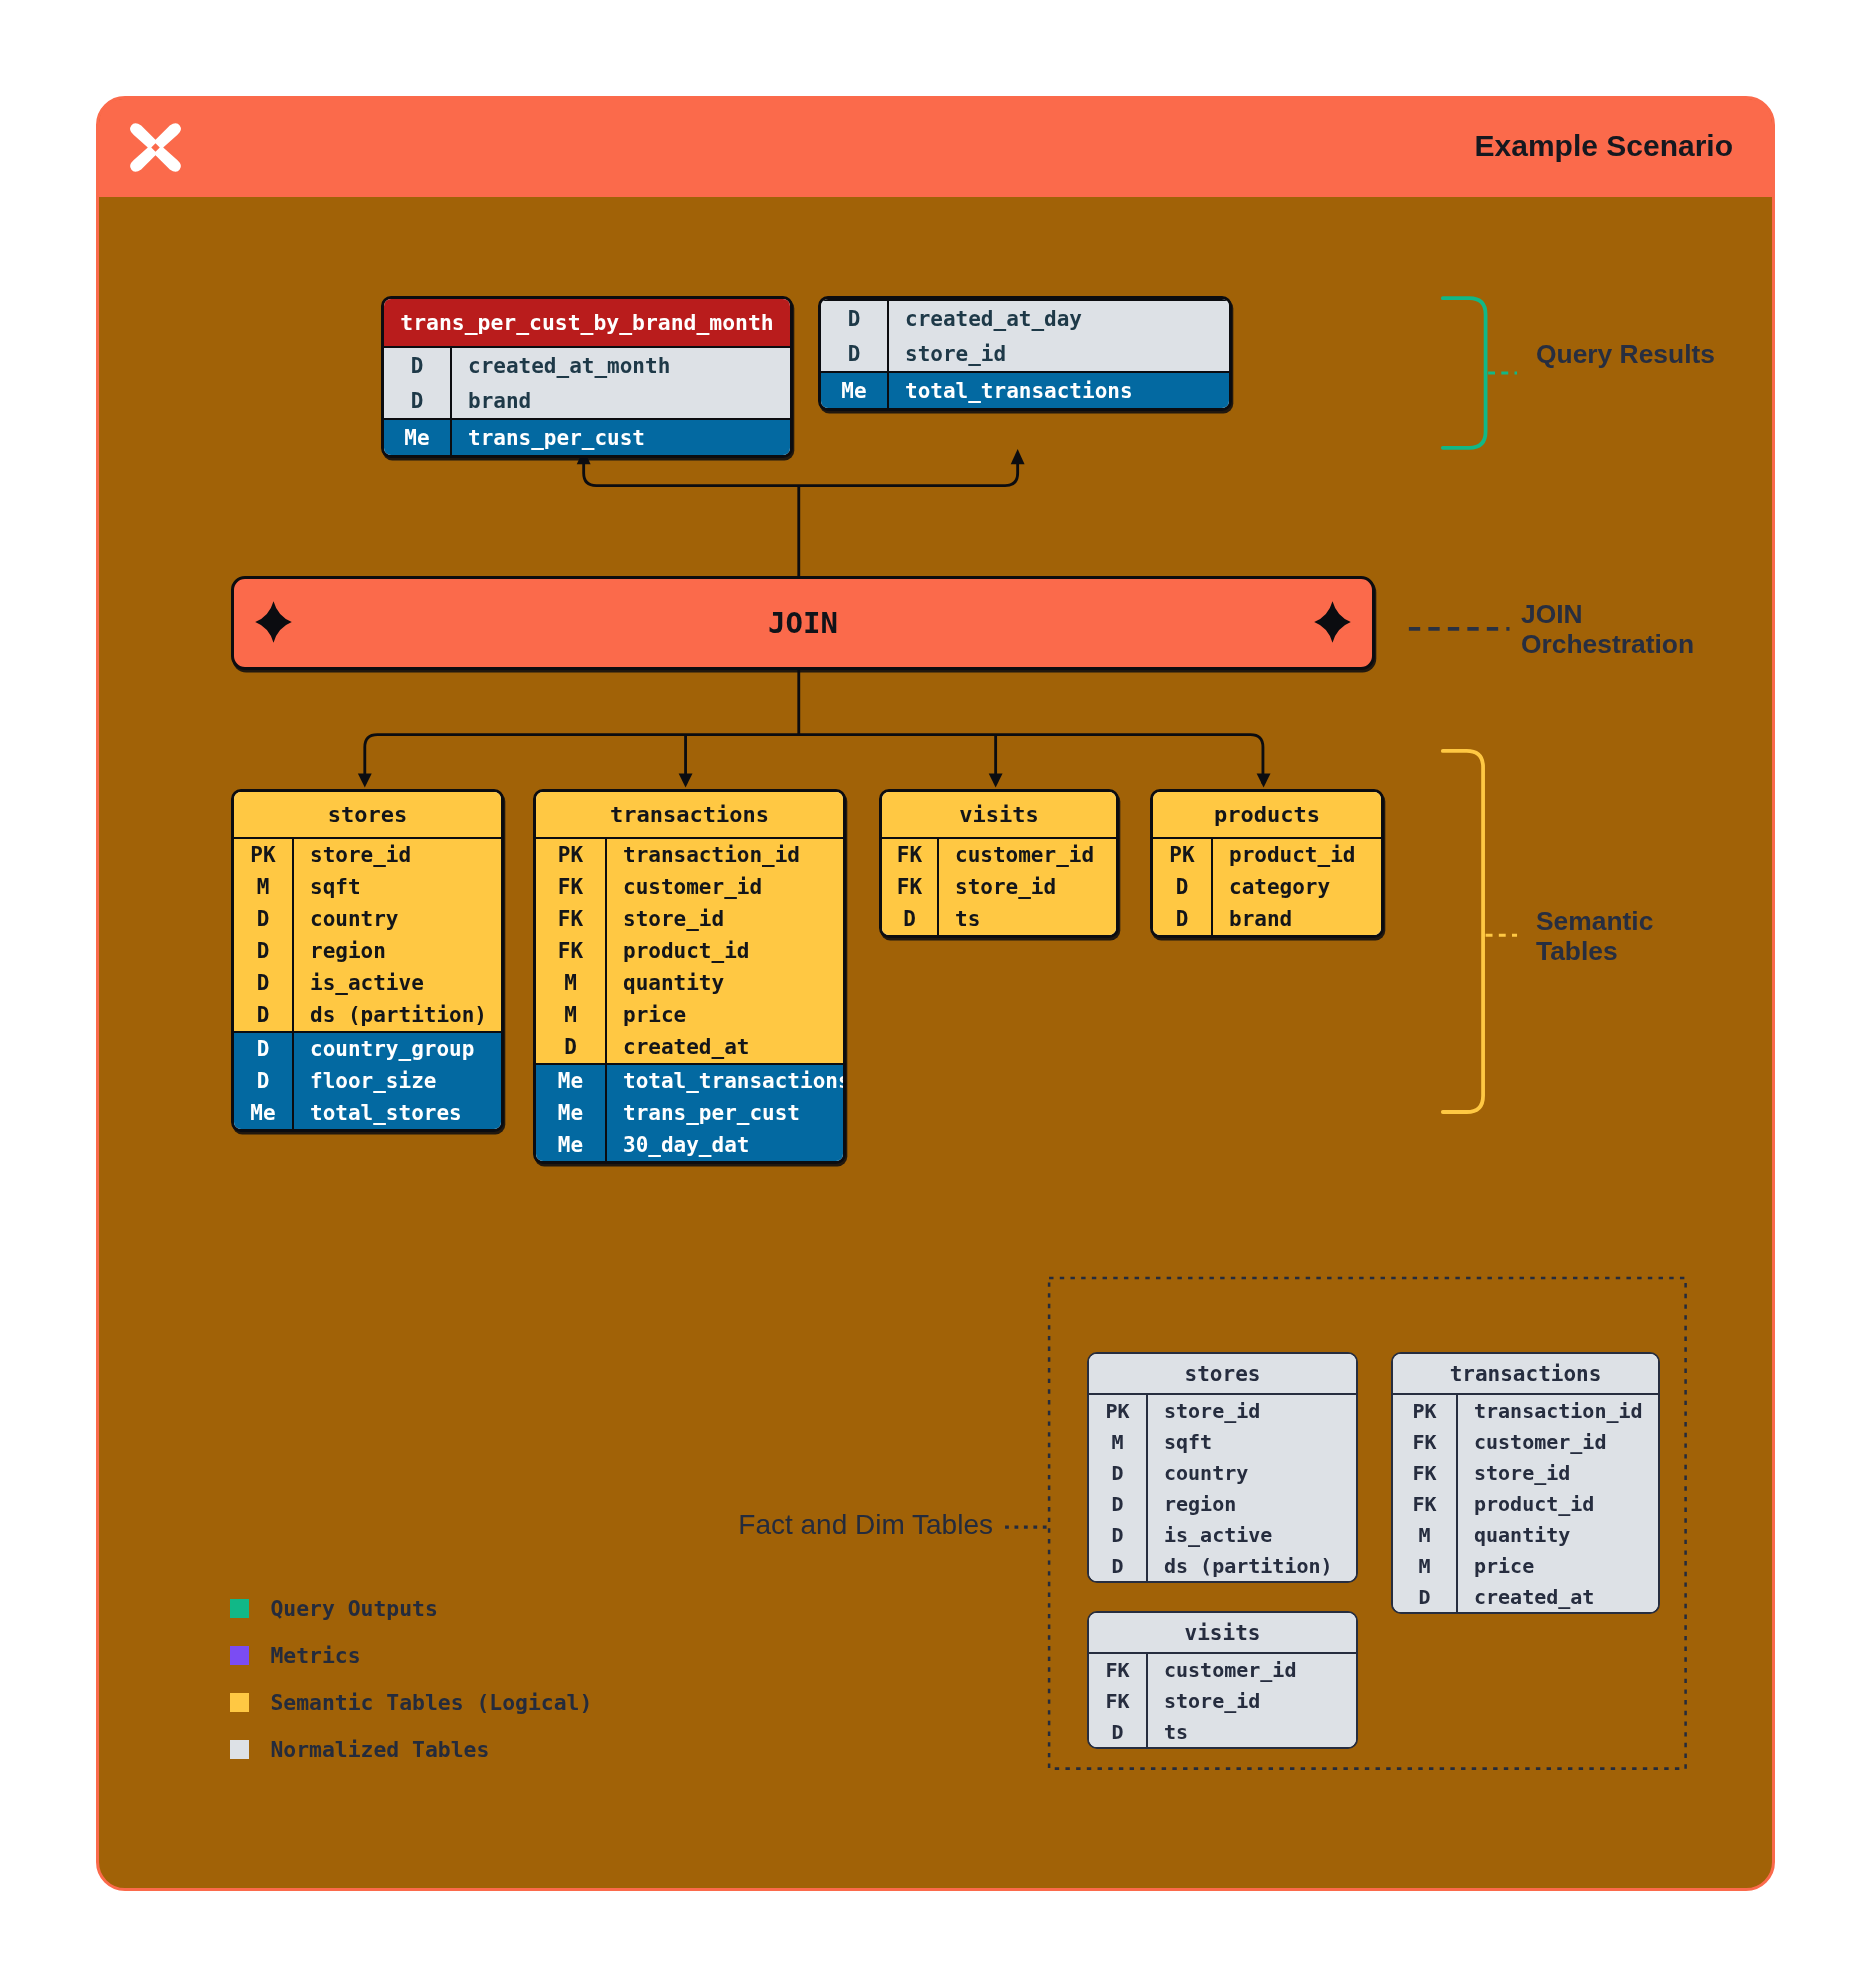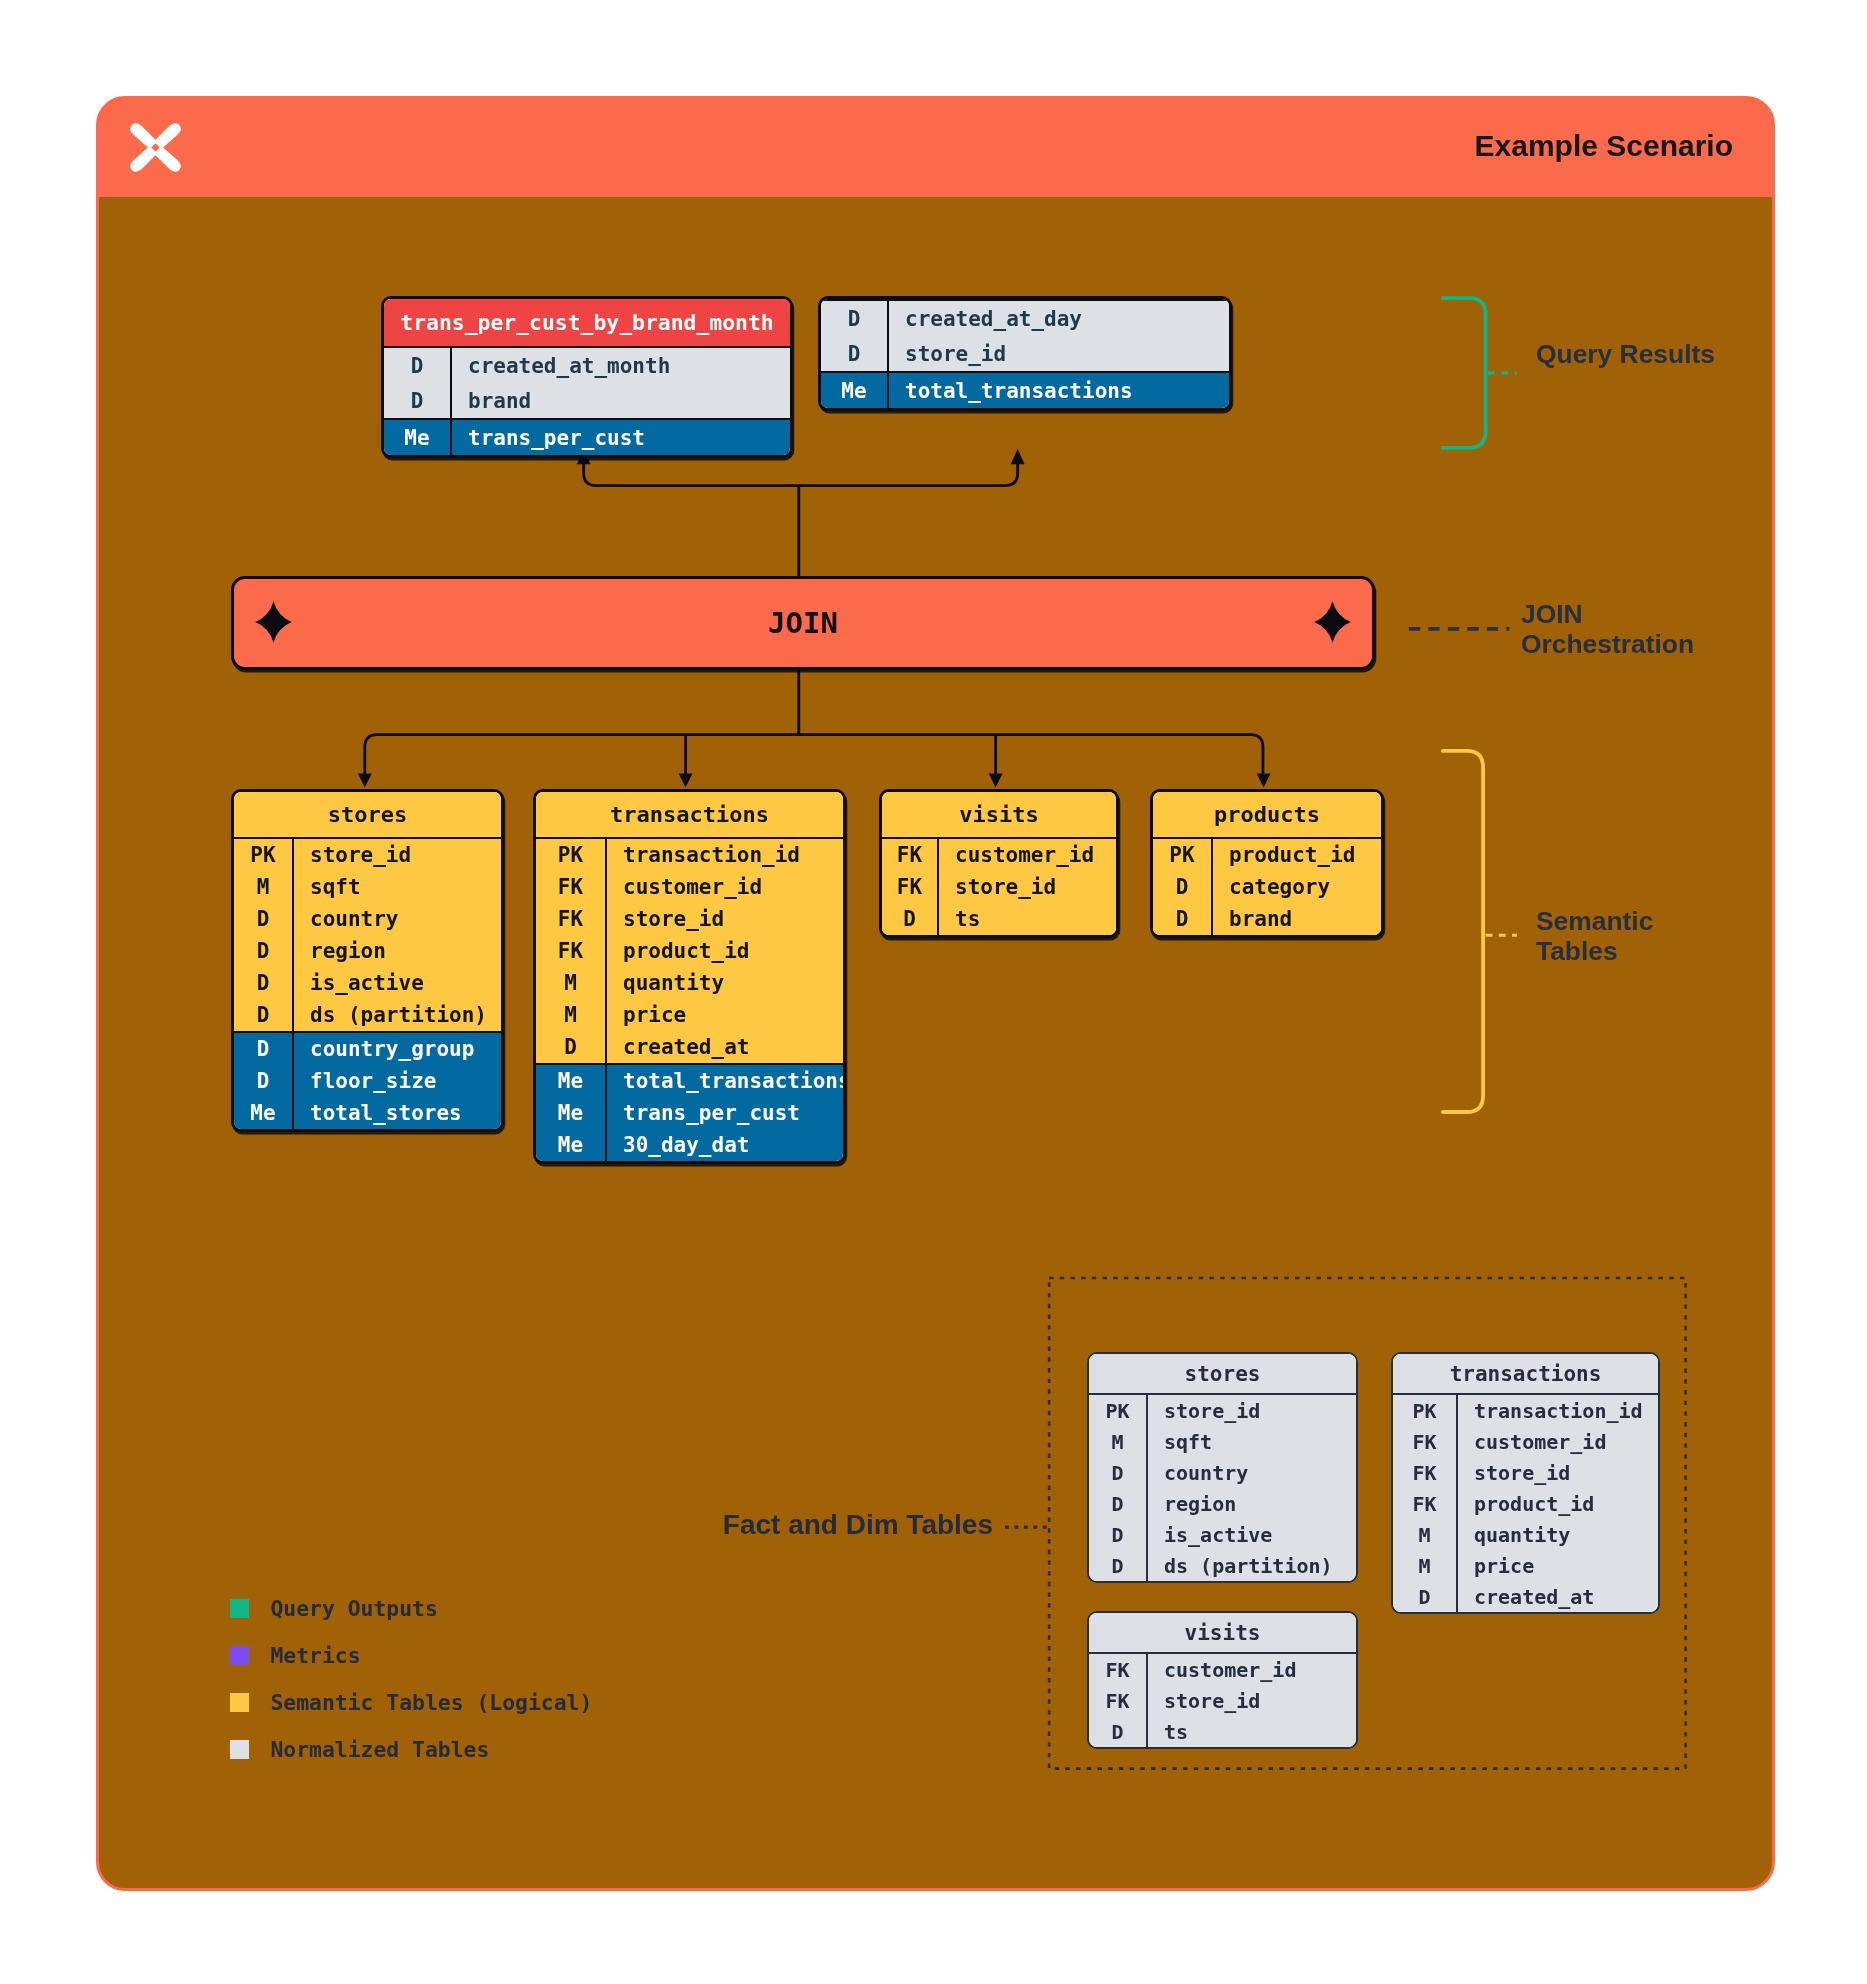--- a/index.html
+++ b/index.html
@@ -21,21 +21,21 @@
        background:#fff;font-family:"DejaVu Sans Mono",monospace;font-weight:700;
        box-shadow:1.3px 2.5px 0 0 rgba(11,12,16,.85);}
   .thead{display:flex;align-items:center;justify-content:center;}
   .sec{border-top:2.5px solid #0B0C10;}
   .row{display:flex;align-items:stretch;}
   .key{flex:0 0 var(--kw,63px);display:flex;align-items:center;justify-content:center;
        border-right:2.5px solid #0B0C10;}
   .field{flex:1;display:flex;align-items:center;padding-left:16px;white-space:nowrap;}
 
   
-  .qt .thead{height:47px;font-size:21.4px;background:#ef4444;color:#ffffff;}
+  .qt .thead{height:47px;font-size:21.4px;background:#b91c1c;color:#ffffff;}
   .qt .row{height:35px;font-size:21px;}
   .qt .dim{background:#DDE1E6;color:#1E3948;}
   
   .met{background:#0369a1;color:#ffffff;}
 
   
   .sem .thead{height:45px;font-size:22px;background:#FFC843;color:#131519;}
   .sem .row{height:32px;font-size:21px;}
   .sem .dim{background:#FFC843;color:#131519;}
 
@@ -55,21 +55,21 @@
   .join-label{font-family:"DejaVu Sans Mono",monospace;font-weight:700;font-size:29px;color:#101319;}
   .join-diamond{position:absolute;top:50%;transform:translateY(-50%);}
   .join-diamond.left{left:20px;}
   .join-diamond.right{right:20px;}
 
   
   .annot{position:absolute;z-index:2;font-weight:700;font-size:26.4px;color:#272E40;line-height:1.15;}
 
   
   .factdim{position:absolute;left:679px;top:1509px;width:314px;text-align:right;
-           font-size:28px;font-weight:700;color:#242B3C;z-index:2;}
+           font-size:28px;font-weight:400;color:#242B3C;z-index:2;}
 
   
   .legend{position:absolute;left:230px;top:1598px;z-index:2;}
   .legend-item{display:flex;align-items:center;height:20px;margin-bottom:27px;}
   .sw{width:19px;height:19px;margin-right:21.4px;}
   .sw-green{background:#11B887;}
   .sw-purple{background:#7B4CF3;}
   .sw-yellow{background:#FFC843;}
   .sw-gray{background:#DDE1E6;}
   .legend-label{font-family:"DejaVu Sans Mono",monospace;font-weight:700;font-size:21.4px;color:#242B3C;white-space:nowrap;}

